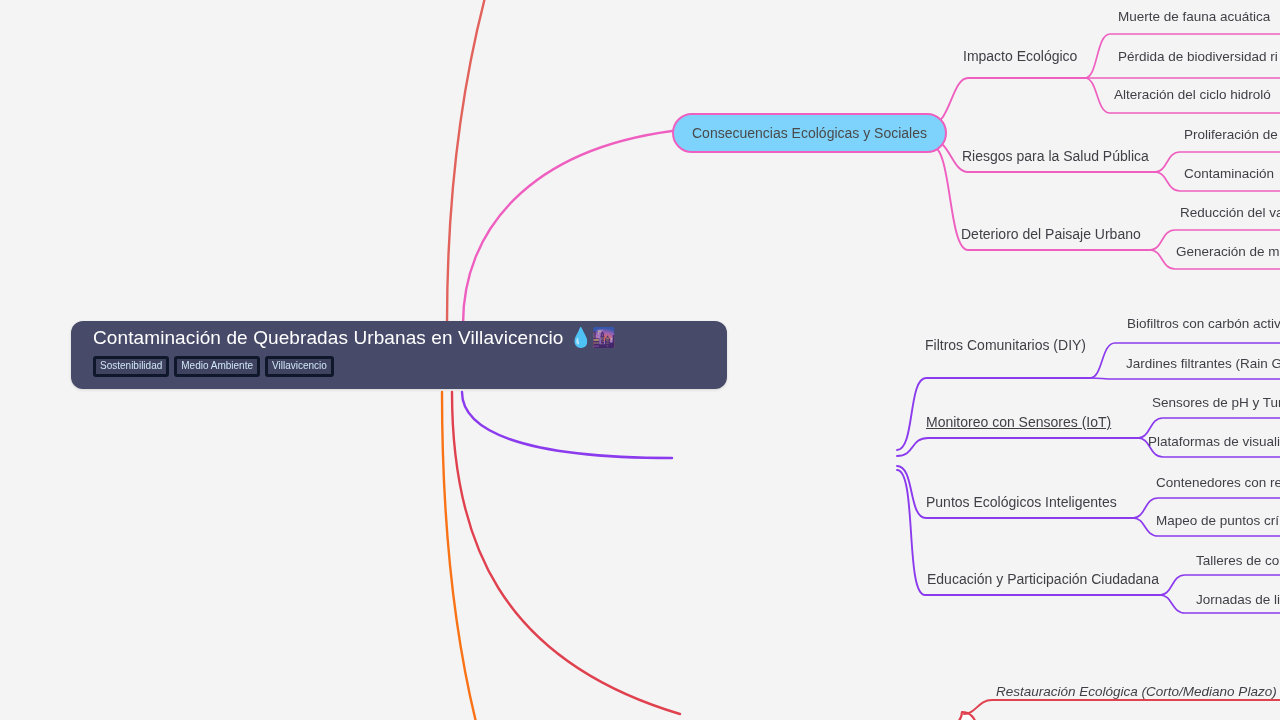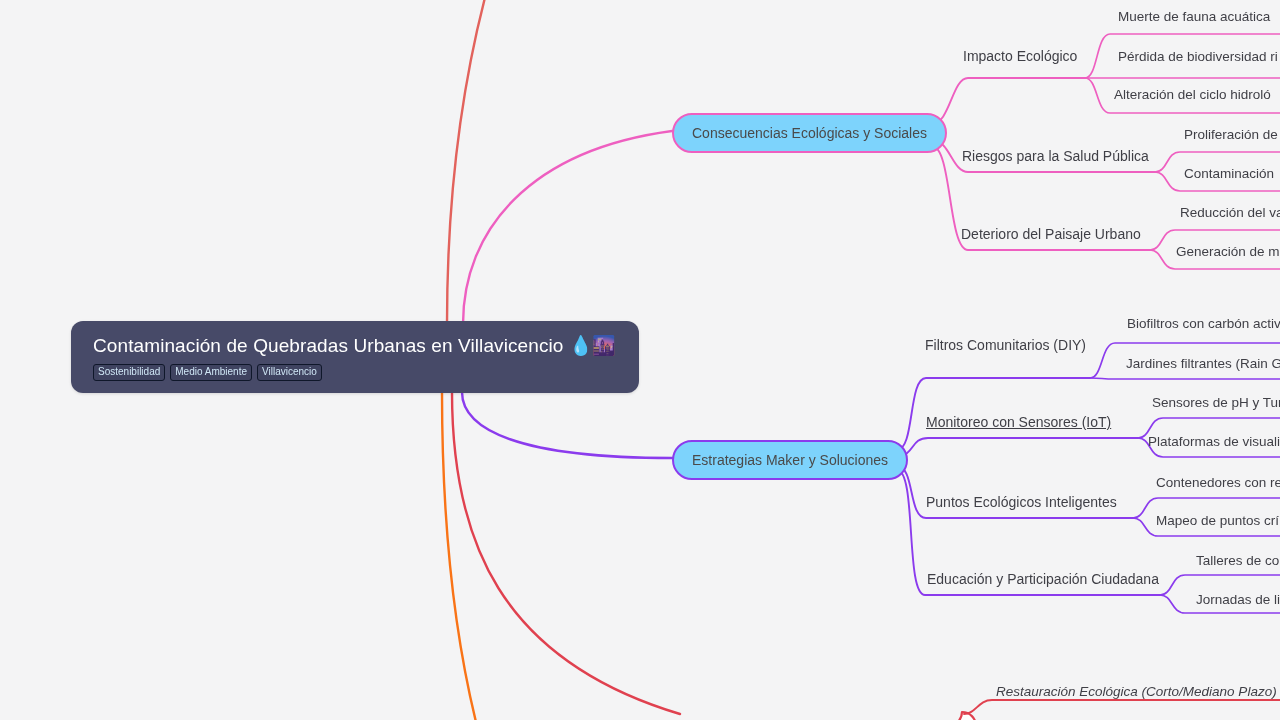--- a/index.html
+++ b/index.html
@@ -29,45 +29,45 @@
     left: 0; top: 0;
     width: 1280px;
     height: 720px;
   }
 
   
   #central-node {
     position: absolute;
     left: 71px;
     top: 321px;
-    width: 568px;
+    width: 656px;
     background: #474a68;
     border-radius: 12px;
-    padding: 12px 20px 12px 22px;
+    padding: 4px 20px 12px 22px;
     box-shadow: 0 1px 3px rgba(0,0,0,0.12);
   }
   #central-title {
     color: #ffffff;
     font-size: 19px;
     font-weight: 400;
     letter-spacing: .1px;
     white-space: nowrap;
     line-height: 26px;
   }
   #central-tags {
     margin-top: 5px;
     display: flex;
     gap: 5px;
   }
   .tag {
     font-size: 10px;
     line-height: 12px;
     color: #cfe6f5;
     background: #3f4360;
-    border: 1px solid #0f172a;
+    border: 3px solid #0f172a;
     border-radius: 3px;
     padding: 1px 4px 2px 4px;
     white-space: nowrap;
   }
 
   
   .branch-node {
     position: absolute;
     background: #7dd3fc;
     border: 2px solid #cccccc;
@@ -152,21 +152,20 @@
       <div id="central-title">Contaminación de Quebradas Urbanas en Villavicencio 💧🌆</div>
       <div id="central-tags">
         <span class="tag">Sostenibilidad</span>
         <span class="tag">Medio Ambiente</span>
         <span class="tag">Villavicencio</span>
       </div>
     </div>
 
     <div class="branch-node" style="left:672px; top:113px; border-color:#ee5fc0;">Consecuencias Ecológicas y Sociales</div>
 
-    <div class="branch-node" style="left:672px; top:440px; border-color:#8b3bed;">Estrategias Maker y Soluciones</div>
 
     <div class="map-label" style="left:963px; top:47px;">Impacto Ecológico</div>
     <div class="map-label" style="left:962px; top:147px;">Riesgos para la Salud Pública</div>
     <div class="map-label" style="left:961px; top:225px;">Deterioro del Paisaje Urbano</div>
 
     <div class="map-label lvl3" style="left:1118px; top:8px;">Muerte de fauna acuática</div>
     <div class="map-label lvl3" style="left:1118px; top:48px;">Pérdida de biodiversidad ri</div>
     <div class="map-label lvl3" style="left:1114px; top:86px;">Alteración del ciclo hidroló</div>
     <div class="map-label lvl3" style="left:1184px; top:126px;">Proliferación de</div>
     <div class="map-label lvl3" style="left:1184px; top:165px;">Contaminación </div>

